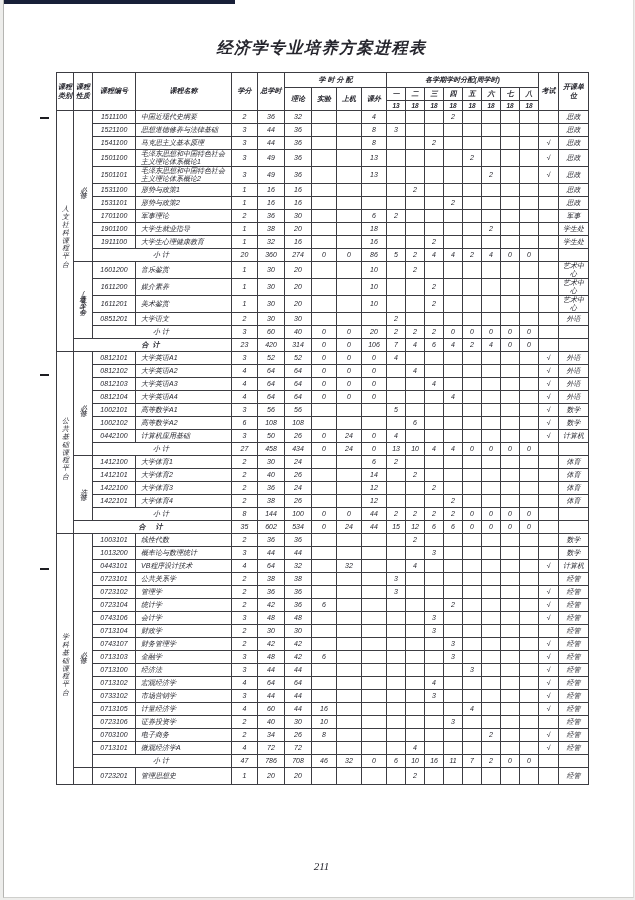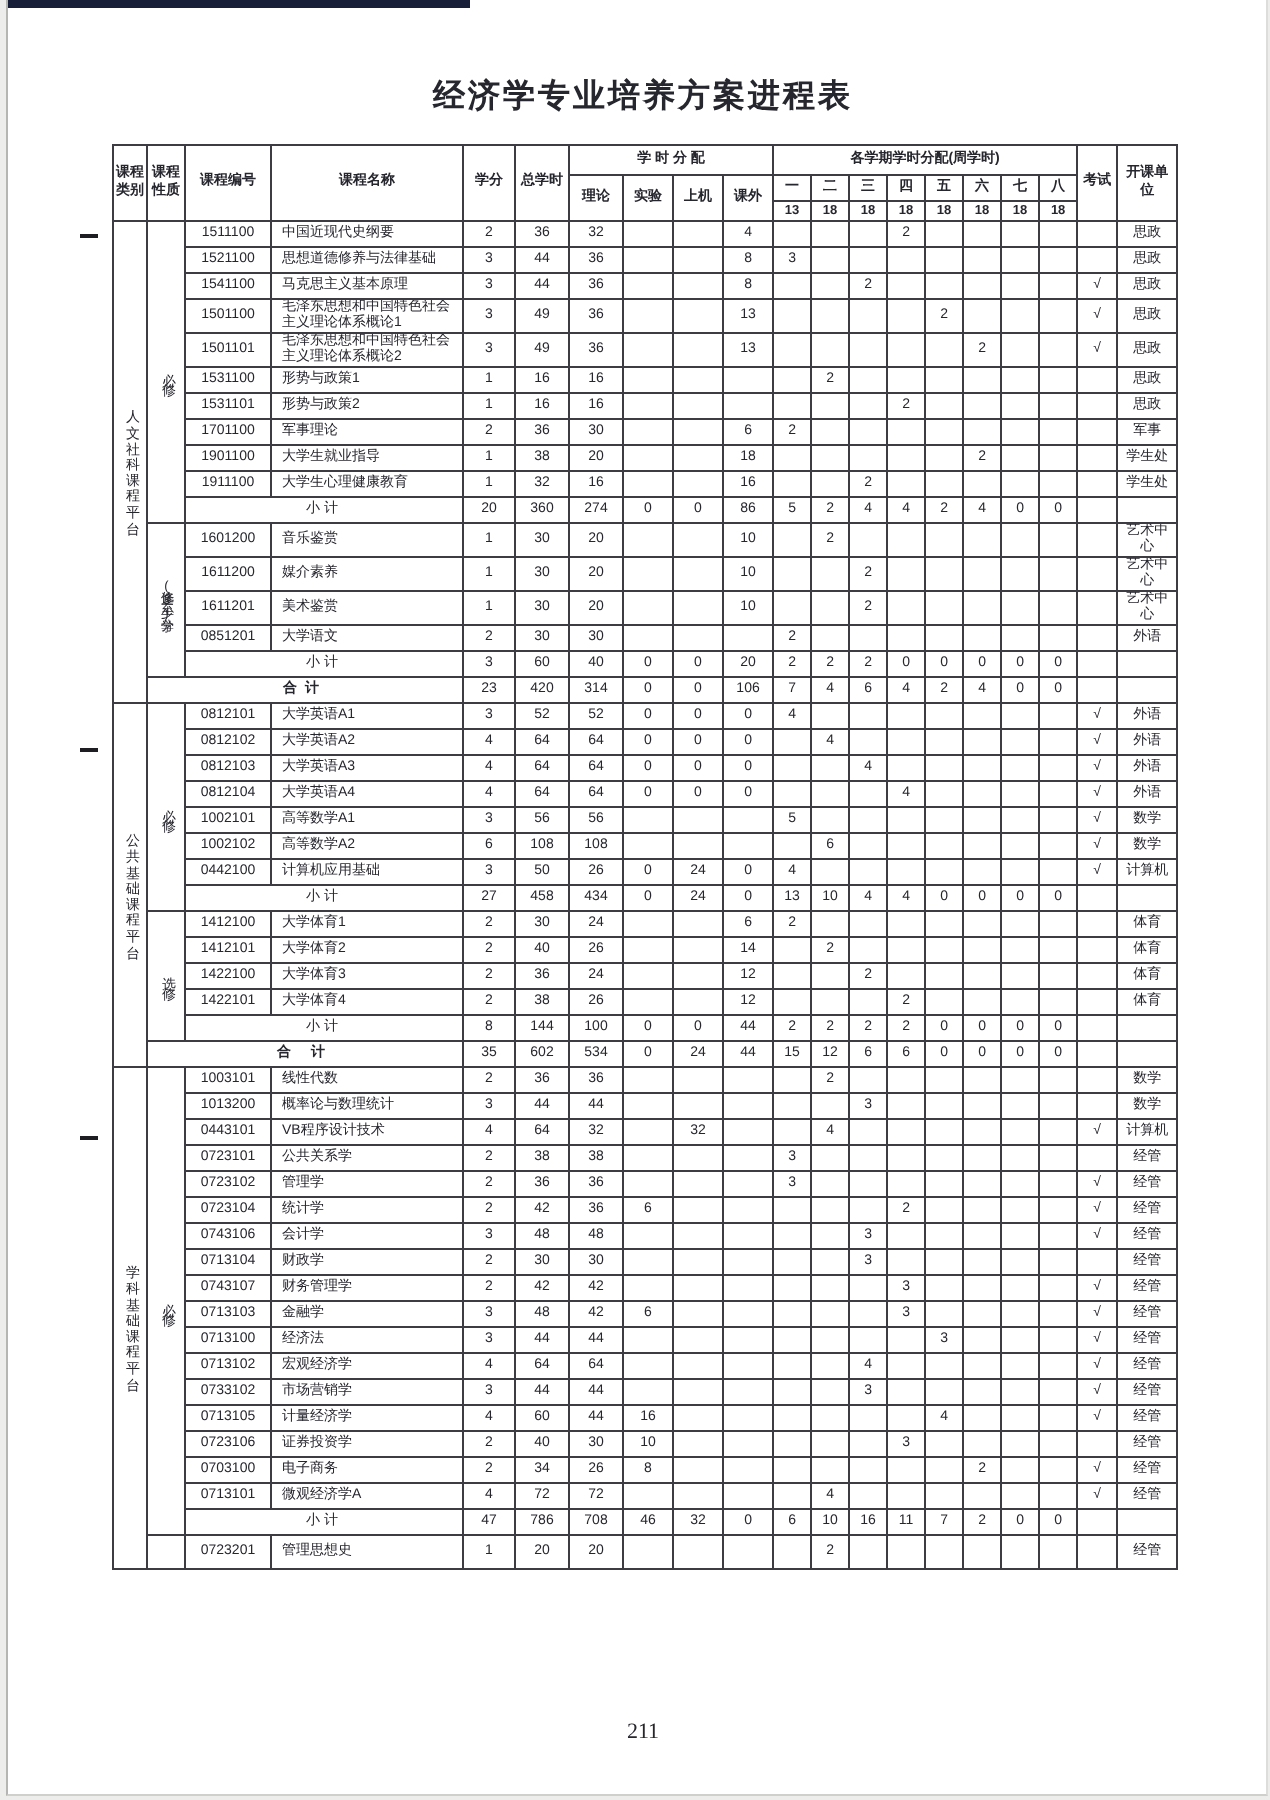--- a/index.html
+++ b/index.html
@@ -8,20 +8,21 @@
     background:#ededeb;
     font-family:"Liberation Sans", sans-serif;
     color:#26262e;
   }
   .page{
     position:absolute;left:3px;top:0;width:629px;height:897px;
     background:#ffffff;
     border-left:1px solid #b5b5b2;
     border-bottom:1px solid #cfcfcc;
     border-right:1px solid #dddddb;
+    font-style:italic;
   }
   .topbar{
     position:absolute;left:0;top:0;width:231px;height:4px;
   }
   .title{
     position:absolute;left:0;top:38px;width:635px;
     text-align:center;font-size:16px;font-weight:bold;letter-spacing:1.5px;
   }
   .tablewrap{position:absolute;left:52px;top:72px;}
   table{border-collapse:collapse;table-layout:fixed;width:532px;}

